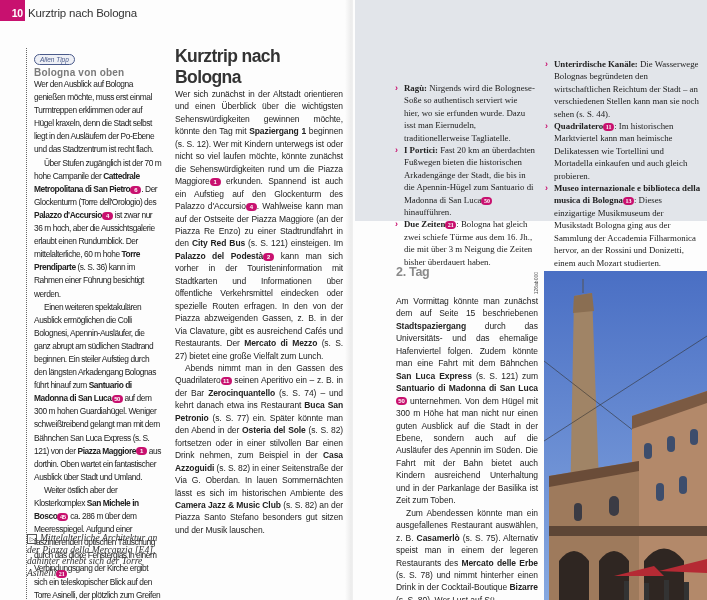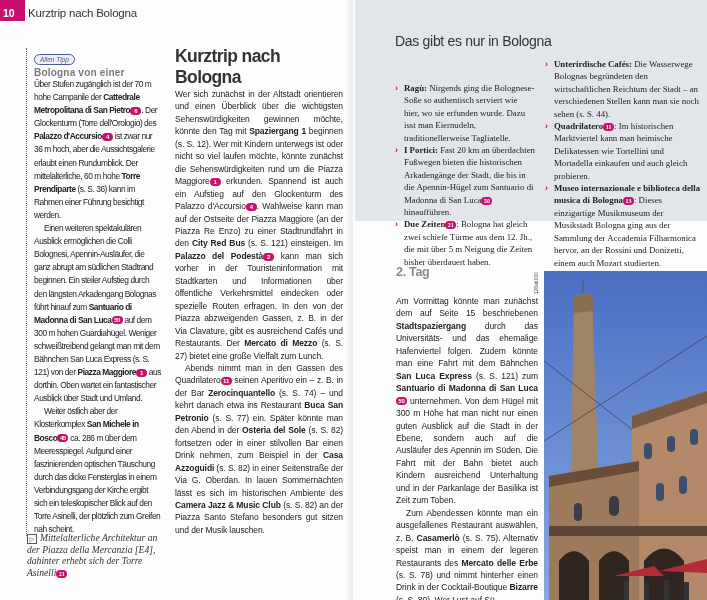--- a/index.html
+++ b/index.html
@@ -5,21 +5,21 @@
   html,body{margin:0;padding:0;}
   body{width:707px;height:600px;position:relative;overflow:hidden;background:#fdfdfd;font-family:"Liberation Sans",sans-serif;color:#222;}
   .page-left{position:absolute;left:0;top:0;width:353px;height:600px;background:#fdfdfd;}
   .page-right{position:absolute;left:353px;top:0;width:354px;height:600px;background:#fdfdfd;}
   .gutter{position:absolute;left:345px;top:0;width:10px;height:600px;background:linear-gradient(to right,#fdfdfd,#ececec 60%,#f4f4f4);}
 
   .header{position:absolute;top:5px;height:16px;display:flex;align-items:center;font-size:11.5px;color:#333;font-family:"Liberation Sans",sans-serif;letter-spacing:-0.2px;}
   .header.left{left:0;}
   .header.right{right:0;}
   .pnum{display:inline-block;background:#c8116f;color:#fff;font-weight:bold;font-size:10.5px;padding:0 3px;height:16px;line-height:16px;}
-  .header.left .pnum{width:20px;text-align:left;padding-right:2px;margin-right:3px;}
+  .header.left .pnum{width:20px;text-align:right;padding-right:2px;margin-right:3px;}
   .header.left .pnum-bar{position:absolute;left:0;top:-5px;width:25px;height:5px;background:#c8116f;}
   .header.right .pnum{width:12px;margin-left:3px;}
   .header.right .pnum-bar{position:absolute;right:0;top:-5px;width:18px;height:5px;background:#c8116f;}
 
   
   .tipbox{position:absolute;left:26px;top:48px;width:128px;border-left:1px dotted #666;padding-left:7px;}
   .tip-logo{display:inline-block;border:1.5px solid #4a5a8a;border-radius:10px;font-size:6.5px;font-style:italic;color:#4a5a8a;padding:0 5px;height:9px;line-height:9px;background:#eef0f6;}
   .tip-title{font-size:10px;font-weight:bold;color:#7a7a7a;margin-top:1px;letter-spacing:0.2px;}
   .tip-body{font-size:8.4px;line-height:13.1px;color:#222;font-family:"Liberation Sans",sans-serif;letter-spacing:-0.45px;}
   .tip-body p{margin:0;text-indent:0;}
@@ -61,22 +61,23 @@
 
 <div class="page-left">
   <div class="header left">
     <span class="pnum-bar"></span>
     <span class="pnum">10</span>
     <span>Kurztrip nach Bologna</span>
   </div>
 
   <div class="tipbox">
     <span class="tip-logo">Allen Tipp</span>
-    <div class="tip-title">Bologna von einer</div>
+    <div class="tip-title">Bologna von oben</div>
     <div class="tip-body rich">
+        <p><span>Wer den Ausblick auf Bologna genießen möchte, muss erst einmal Turmtreppen erklimmen oder auf Hügel kraxeln, denn die Stadt selbst liegt in den Ausläufern der Po-Ebene und das Stadtzentrum ist recht flach.</span></p>
         <p><span>Über Stufen zugänglich ist der 70 m hohe Campanile der </span><span class="b">Cattedrale Metropolitana di San Pietro</span><span class="mk">6</span><span>. Der Glockenturm (Torre dell'Orologio) des </span><span class="b">Palazzo d'Accursio</span><span class="mk">4</span><span> ist zwar nur 36 m hoch, aber die Aussichtsgalerie erlaubt einen Rundumblick. Der mittelalterliche, 60 m hohe </span><span class="b">Torre Prendiparte</span><span> (s. S. 36) kann im Rahmen einer Führung besichtigt werden.</span></p>
         <p><span>Einen weiteren spektakulären Ausblick ermöglichen die Colli Bolognesi, Apennin-Ausläufer, die ganz abrupt am südlichen Stadtrand beginnen. Ein steiler Aufstieg durch den längsten Arkadengang Bolognas führt hinauf zum </span><span class="b">Santuario di Madonna di San Luca</span><span class="mk">50</span><span> auf dem 300 m hohen Guardiahügel. Weniger schweißtreibend gelangt man mit dem Bähnchen San Luca Express (s. S. 121) von der </span><span class="b">Piazza Maggiore</span><span class="mk">1</span><span> aus dorthin. Oben wartet ein fantastischer Ausblick über Stadt und Umland.</span></p>
         <p><span>Weiter östlich aber der Klosterkomplex </span><span class="b">San Michele in Bosco</span><span class="mk">45</span><span> ca. 286 m über dem Meeresspiegel. Aufgund einer faszinierenden optischen Täuschung durch das dicke Fensterglas in einem Verbindungsgang der Kirche ergibt sich ein teleskopischer Blick auf den Torre Asinelli, der plötzlich zum Greifen nah scheint.</span></p>
       </div>
   </div>
 
   <div class="caption">
     <span class="cap-icon">▷</span><span>Mittelalterliche Architektur an der Piazza della Mercanzia [E4], dahinter erhebt sich der Torre Asinelli</span><span class="mk">21</span>
   </div>
 
@@ -93,28 +94,27 @@
 
 <div class="page-right">
   <div class="header right">
     <span>Kurztrip nach Bologna</span>
     <span class="pnum">11</span>
     <span class="pnum-bar"></span>
   </div>
 </div>
 
 <div class="infobox">
-  <div class="info-title">Das gibt es nur in Bologna</div>
   <div class="info-col c1 list">
-      <div class="info-item"><span class="arr">›</span><span class="b">Ragù:</span><span> Nirgends ging die Bolognese-Soße so authentisch serviert wie hier, wo sie erfunden wurde. Dazu isst man Eiernudeln, traditionellerweise Tagliatelle.</span></div>
+      <div class="info-item"><span class="arr">›</span><span class="b">Ragù:</span><span> Nirgends wird die Bolognese-Soße so authentisch serviert wie hier, wo sie erfunden wurde. Dazu isst man Eiernudeln, traditionellerweise Tagliatelle.</span></div>
       <div class="info-item"><span class="arr">›</span><span class="b">I Portici:</span><span> Fast 20 km an überdachten Fußwegen bieten die historischen Arkadengänge der Stadt, die bis in die Apennin-Hügel zum Santuario di Madonna di San Luca</span><span class="mk">50</span><span> hinaufführen.</span></div>
-      <div class="info-item"><span class="arr">›</span><span class="b">Due Zeiten</span><span class="mk">21</span><span>: Bologna hat gleich zwei schiefe Türme aus dem 12. Jh., die mit über 5 m Neigung die Zeiten bisher überdauert haben.</span></div>
+      <div class="info-item"><span class="arr">›</span><span class="b">Due Zeiten</span><span class="mk">21</span><span>: Bologna hat gleich zwei schiefe Türme aus dem 16. Jh., die mit über 3 m Neigung die Zeiten bisher überdauert haben.</span></div>
     </div>
   <div class="info-col c2 list">
-      <div class="info-item"><span class="arr">›</span><span class="b">Unterirdische Cafés:</span><span> Die Wasserwege Bolognas begründeten den wirtschaftlichen Reichtum der Stadt – an verschiedenen Stellen kann man sie noch sehen (s. S. 44).</span></div>
+      <div class="info-item"><span class="arr">›</span><span class="b">Unterirdische Kanäle:</span><span> Die Wasserwege Bolognas begründeten den wirtschaftlichen Reichtum der Stadt – an verschiedenen Stellen kann man sie noch sehen (s. S. 44).</span></div>
       <div class="info-item"><span class="arr">›</span><span class="b">Quadrilatero</span><span class="mk">11</span><span>: Im historischen Marktviertel kann man heimische Delikatessen wie Tortellini und Mortadella einkaufen und auch gleich probieren.</span></div>
       <div class="info-item"><span class="arr">›</span><span class="b">Museo internazionale e biblioteca della musica di Bologna</span><span class="mk">13</span><span>: Dieses einzigartige Musikmuseum der Musikstadt Bologna ging aus der Sammlung der Accademia Filharmonica hervor, an der Rossini und Donizetti, einem auch Mozart studierten.</span></div>
     </div>
 </div>
 
 <div class="main-right">
   <div class="h2">2. Tag</div>
   <div class="body rich">
       <p><span>Am Vormittag könnte man zunächst dem auf Seite 15 beschriebenen </span><span class="b">Stadtspaziergang</span><span> durch das Universitäts- und das ehemalige Hafenviertel folgen. Zudem könnte man eine Fahrt mit dem Bähnchen </span><span class="b">San Luca Express</span><span> (s. S. 121) zum </span><span class="b">Santuario di Madonna di San Luca</span><span class="mk">50</span><span> unternehmen. Von dem Hügel mit 300 m Höhe hat man nicht nur einen guten Ausblick auf die Stadt in der Ebene, sondern auch auf die Ausläufer des Apennin im Süden. Die Fahrt mit der Bahn bietet auch Kindern ausreichend Unterhaltung und in der Parkanlage der Basilika ist Zeit zum Toben.</span></p>
       <p><span>Zum Abendessen könnte man ein ausgefallenes Restaurant auswählen, z. B. </span><span class="b">Casamerlò</span><span> (s. S. 75). Alternativ speist man in einem der legeren Restaurants des </span><span class="b">Mercato delle Erbe</span><span> (s. S. 78) und nimmt hinterher einen Drink in der Cocktail-Boutique </span><span class="b">Bizarre</span><span> (s. S. 80). Wer Lust auf Sü-</span></p>

